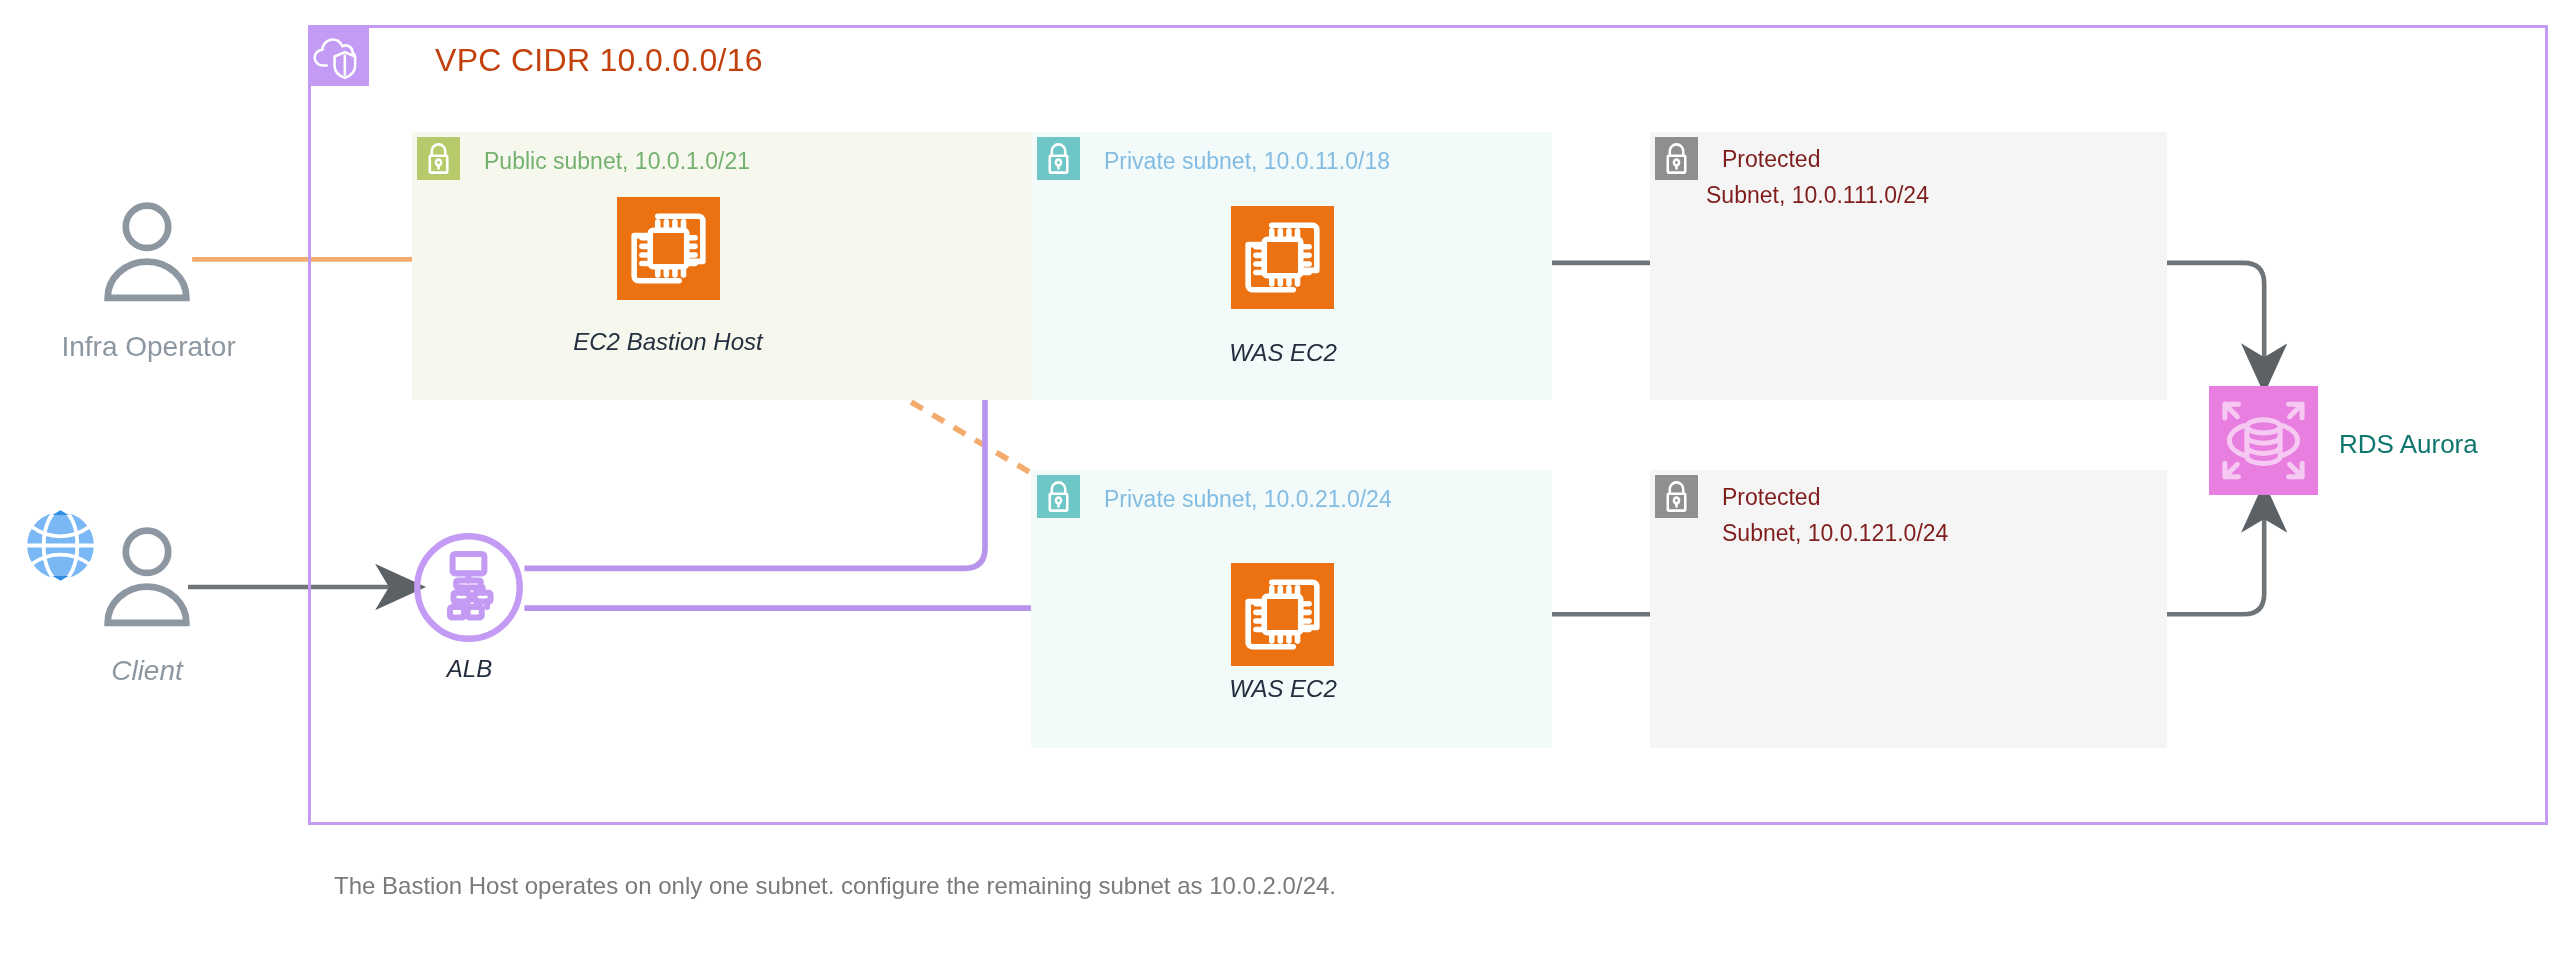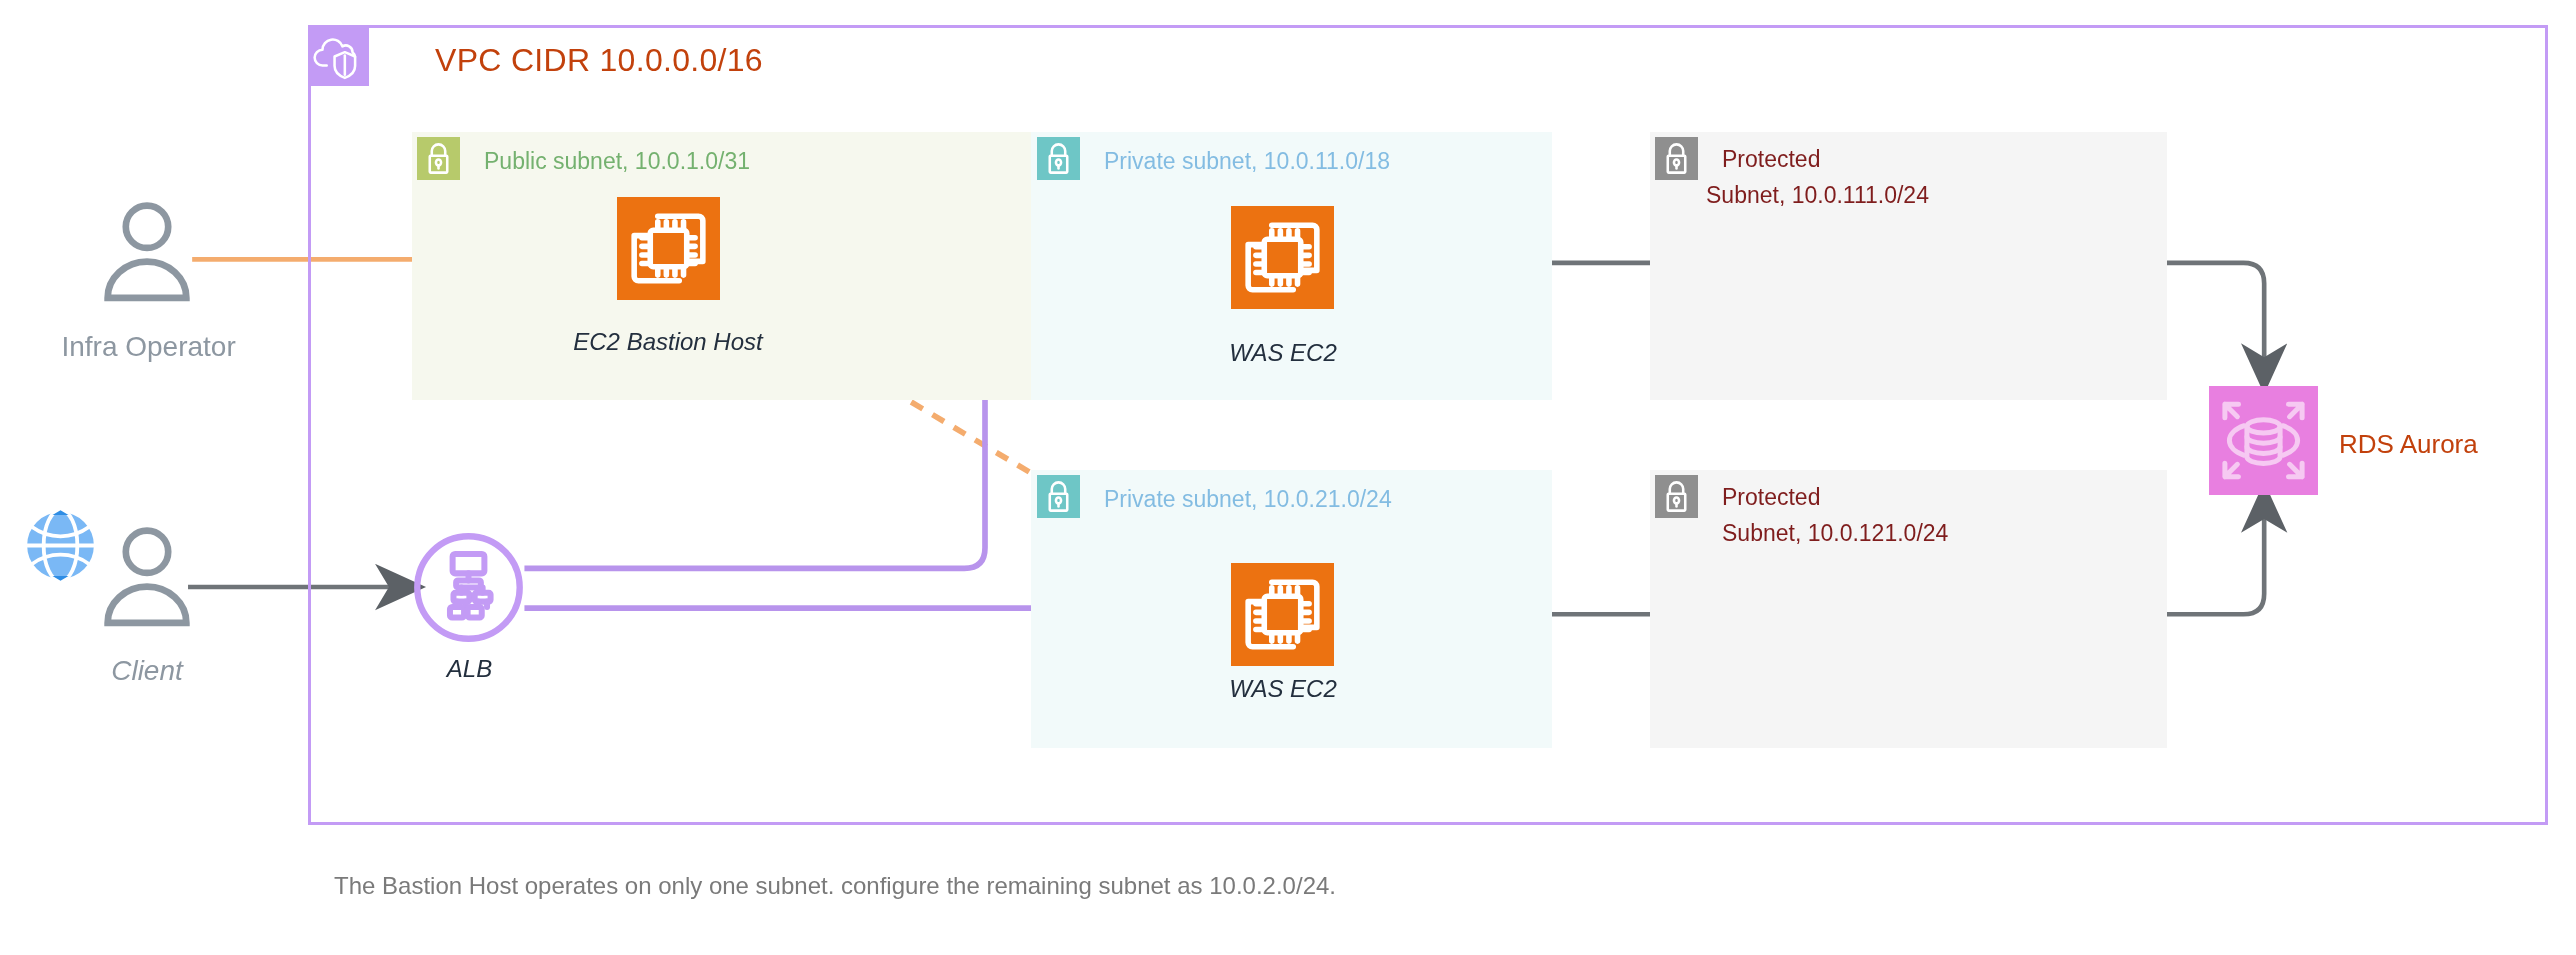--- a/index.html
+++ b/index.html
@@ -40,21 +40,21 @@
   .label-public{color:#74b16f;}
   .label-private{color:#83bce2;}
   .label-protected{color:#7f1d1d;}
 
   
   .ec2-tile{width:103px;height:103px;background:#ec7211;}
   .node-label{
     font-size:24px;color:#232f3e;white-space:nowrap;text-align:center;font-style:italic;
   }
   .rds-tile{width:109px;height:109px;background:#e87fe0;}
-  .rds-text{font-size:26px;color:#c2410c;white-space:nowrap;}
+  .rds-text{font-size:26px;color:#0f766e;white-space:nowrap;}
 
   
   .actor-label{font-size:28px;color:#8d97a1;white-space:nowrap;text-align:center;}
 
   
   #caption{
     left:334px;top:872px;font-size:24px;color:#7a7a7a;white-space:nowrap;
   }
   svg.overlay{position:absolute;left:0;top:0;width:2581px;height:956px;pointer-events:none;}
 </style>
@@ -116,21 +116,21 @@
   <div class="abs subnet-badge badge-public" style="left:417px;top:137px;">
     <svg viewBox="0 0 32 32" width="43" height="43">
       <g fill="none" stroke="#ffffff" stroke-width="1.9" stroke-linecap="round">
         <path d="M11 14 V10.5 A5 5 0 0 1 21 10.5 V14"></path>
         <rect x="9.5" y="14" width="13" height="12.5" rx="0.6"></rect>
         <ellipse cx="16" cy="19" rx="1.9" ry="2.3"></ellipse>
         <path d="M16 21 V23.5"></path>
       </g>
     </svg>
   </div>
-  <div class="abs subnet-label label-public" style="left:484px;top:147px;">Public subnet, 10.0.1.0/31</div>
+  <div class="abs subnet-label label-public" style="left:484px;top:147px;">Public subnet, 10.0.1.0/21</div>
 
   <div class="abs subnet-badge badge-private" style="left:1037px;top:137px;">
     <svg viewBox="0 0 32 32" width="43" height="43">
       <g fill="none" stroke="#ffffff" stroke-width="1.9" stroke-linecap="round">
         <path d="M11 14 V10.5 A5 5 0 0 1 21 10.5 V14"></path>
         <rect x="9.5" y="14" width="13" height="12.5" rx="0.6"></rect>
         <ellipse cx="16" cy="19" rx="1.9" ry="2.3"></ellipse>
         <path d="M16 21 V23.5"></path>
       </g>
     </svg>

